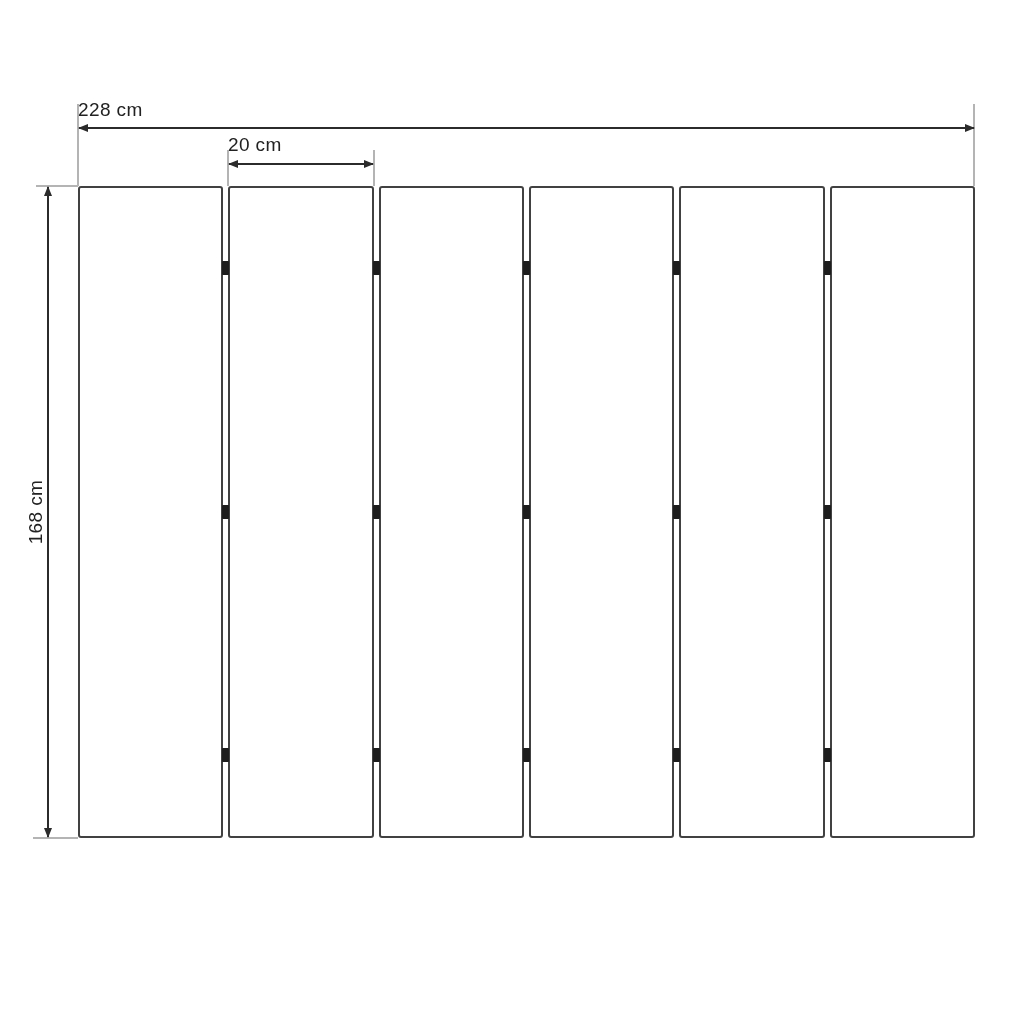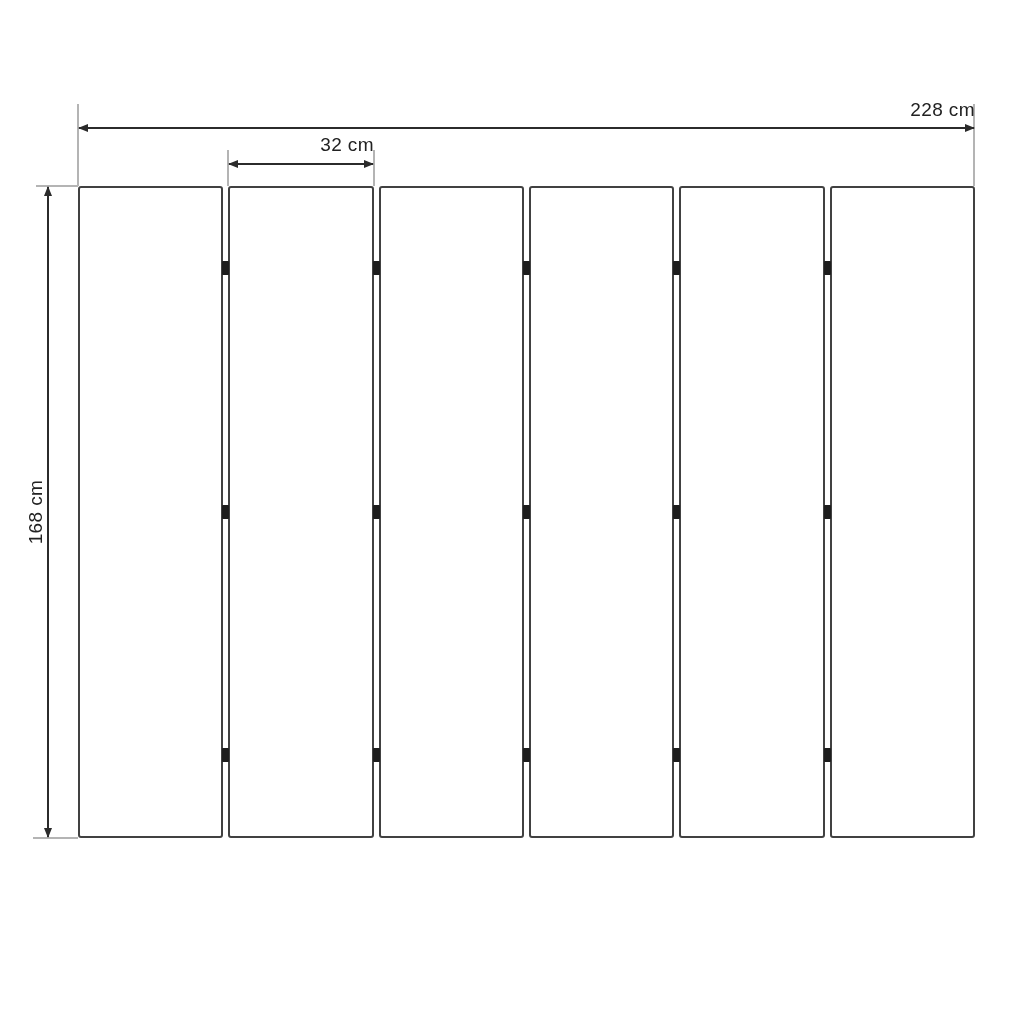--- a/index.html
+++ b/index.html
@@ -8,21 +8,21 @@
     background:var(--background,#ffffff);
     font-family:"Liberation Sans","DejaVu Sans",sans-serif;
   }
   .abs{position:absolute}
 
   
   .label{
     font-size:19px;line-height:22px;color:var(--text,#222222);
     letter-spacing:.4px;white-space:nowrap;
   }
-  .label.center{text-align:right}
+  .label.center{text-align:left}
 
   
   .ext-v{position:absolute;width:2px;background:var(--extension-line,#b4b4b4)}
   .ext-h{position:absolute;height:2px;background:var(--extension-line,#b4b4b4)}
 
   
   .dim{position:absolute}
   .dim .hline{position:absolute;left:1px;right:1px;top:7px;height:2px;background:var(--dimension-line,#2b2b2b)}
   .dim .vline{position:absolute;top:1px;bottom:1px;left:7px;width:2px;background:var(--dimension-line,#2b2b2b)}
   .ah{position:absolute;width:0;height:0}
@@ -57,21 +57,21 @@
   <div class="ext-h" style="left:36px;top:185px;width:42px"></div>
   <div class="ext-h" style="left:33px;top:837px;width:45px"></div>
 
   <div class="label center abs" style="left:78px;top:99px;width:897px">228 cm</div>
   <div class="dim" style="left:78px;top:120px;width:897px;height:16px">
     <div class="hline"></div>
     <div class="ah ah-left"></div>
     <div class="ah ah-right"></div>
   </div>
 
-  <div class="label center abs" style="left:228px;top:134px;width:146px">32 cm</div>
+  <div class="label center abs" style="left:228px;top:134px;width:146px">20 cm</div>
   <div class="dim" style="left:228px;top:156px;width:146px;height:16px">
     <div class="hline"></div>
     <div class="ah ah-left"></div>
     <div class="ah ah-right"></div>
   </div>
 
   <div class="label rot-label abs" style="left:36px;top:512px">168 cm</div>
   <div class="dim" style="left:40px;top:186px;width:16px;height:652px">
     <div class="vline"></div>
     <div class="ah ah-up"></div>

